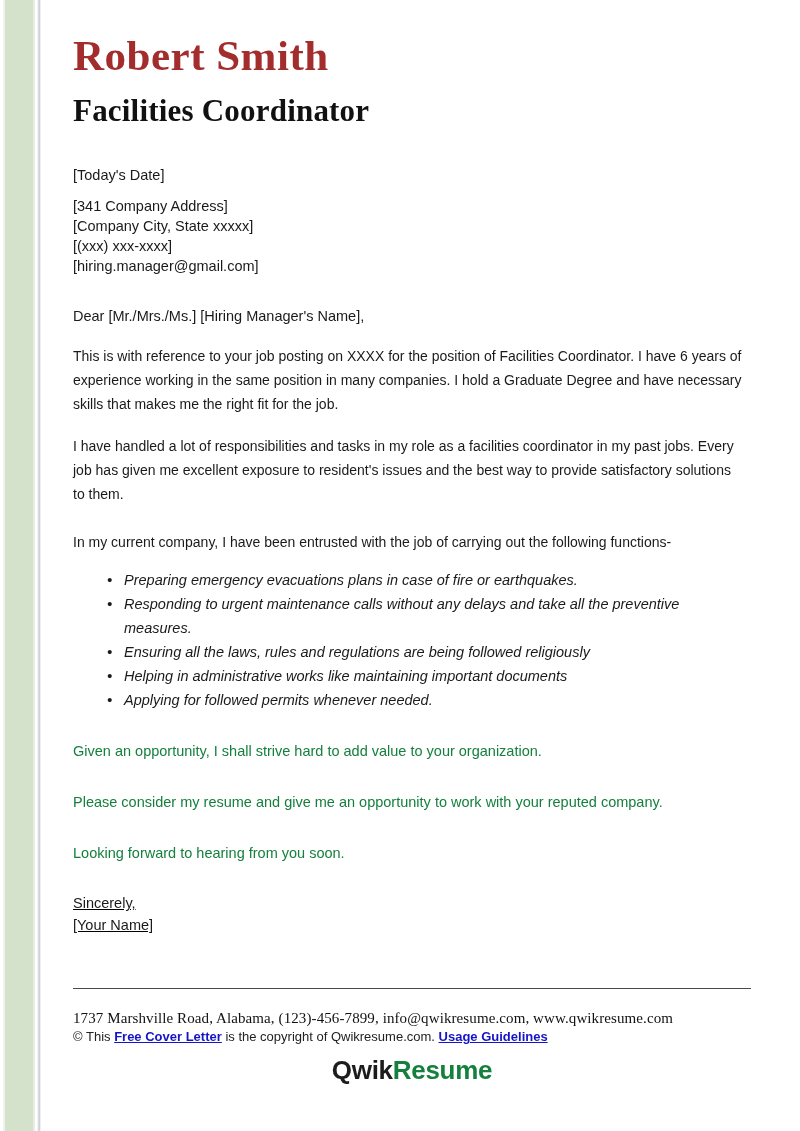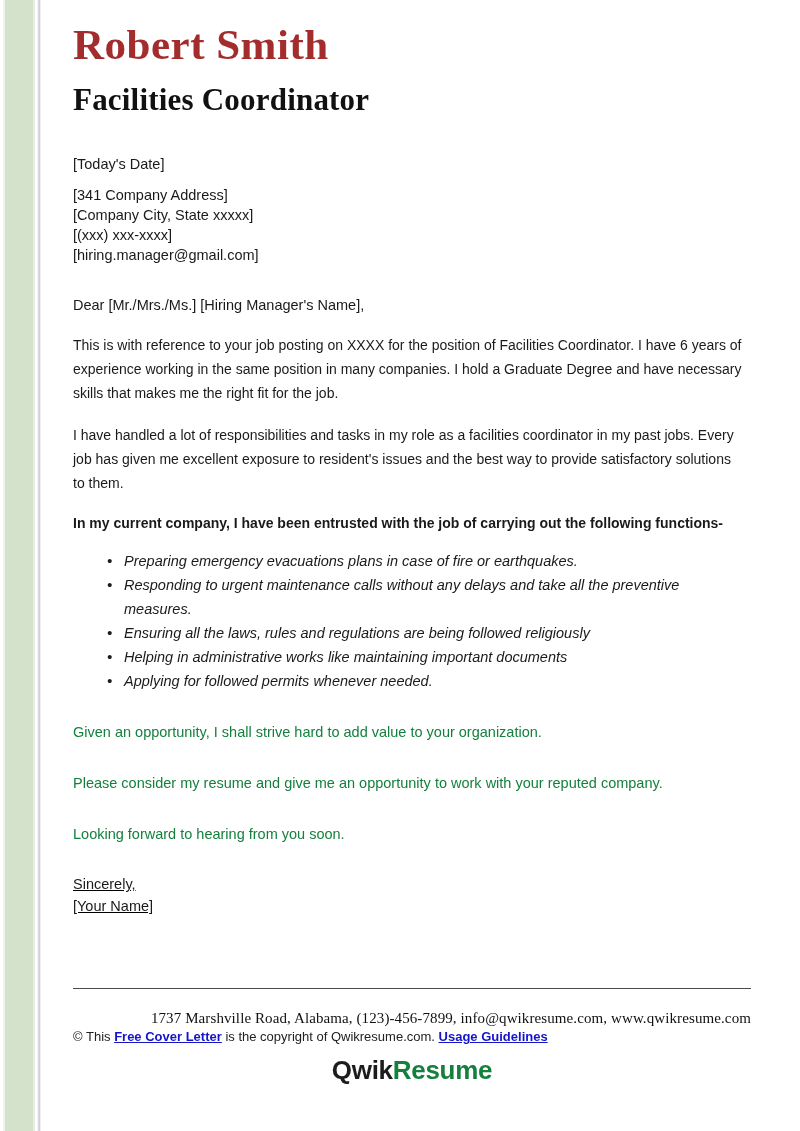--- a/index.html
+++ b/index.html
@@ -57,21 +57,21 @@
   }
 
   .name {
     font-family: "Liberation Serif", serif;
     font-weight: bold;
     font-size: 43px;
     line-height: 1.05;
     color: #a32c2c;
     letter-spacing: 0.5px;
     margin: 0;
-    padding-top: 22px;
+    padding-top: 33px;
   }
   .job-title {
     font-family: "Liberation Serif", serif;
     font-weight: bold;
     font-size: 31px;
     line-height: 1.1;
     color: #111111;
     margin: 0;
     padding-top: 16px;
     letter-spacing: 0.2px;
@@ -97,22 +97,21 @@
   }
 
   .para {
     margin-top: 18px;
     font-size: 14px;
     line-height: 24px;
     color: #1a1a1a;
     max-width: 672px;
   }
   .para-tight {
-    margin-top: 16px;
-    font-weight: bold;
+    margin-top: 24px;
   }
 
   ul.bullets {
     margin: 13px 0 0 0;
     padding: 0 0 0 51px;
     list-style: none;
     font-style: italic;
   }
   ul.bullets li {
     position: relative;
@@ -157,21 +156,21 @@
   }
   .footer-rule {
     width: 100%;
     height: 1px;
     background: #4a4a4a;
   }
   .footer-address {
     font-family: "Liberation Serif", serif;
     font-size: 15px;
     line-height: 20px;
-    text-align: right;
+    text-align: left;
     color: #111111;
     margin-top: 19px;
     letter-spacing: 0.1px;
   }
   .footer-copy {
     font-size: 13px;
     line-height: 15px;
     text-align: left;
     color: #222222;
     margin-top: 1px;

